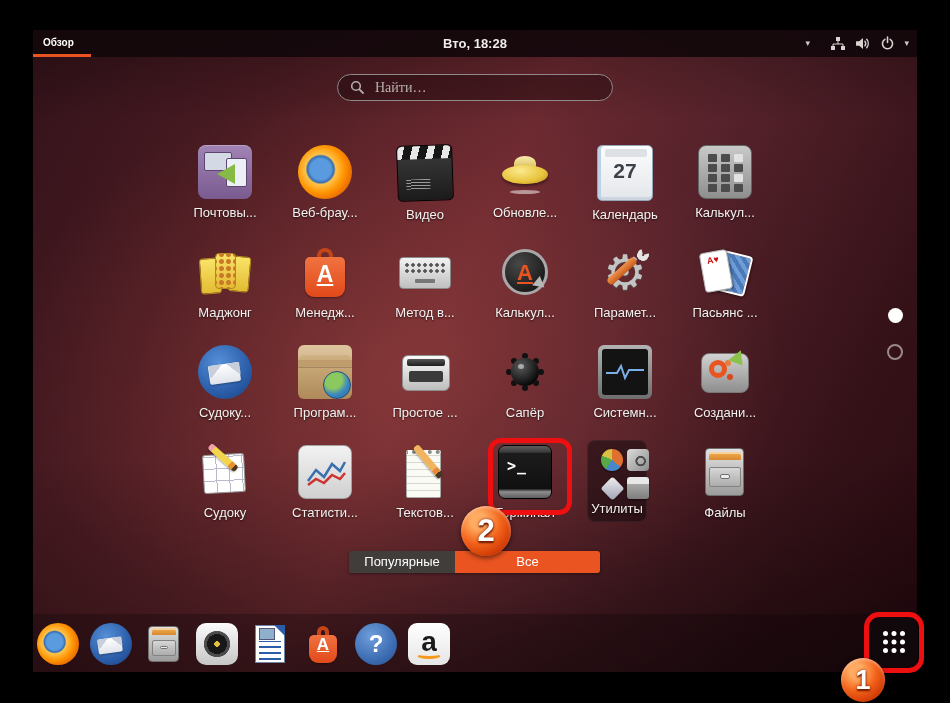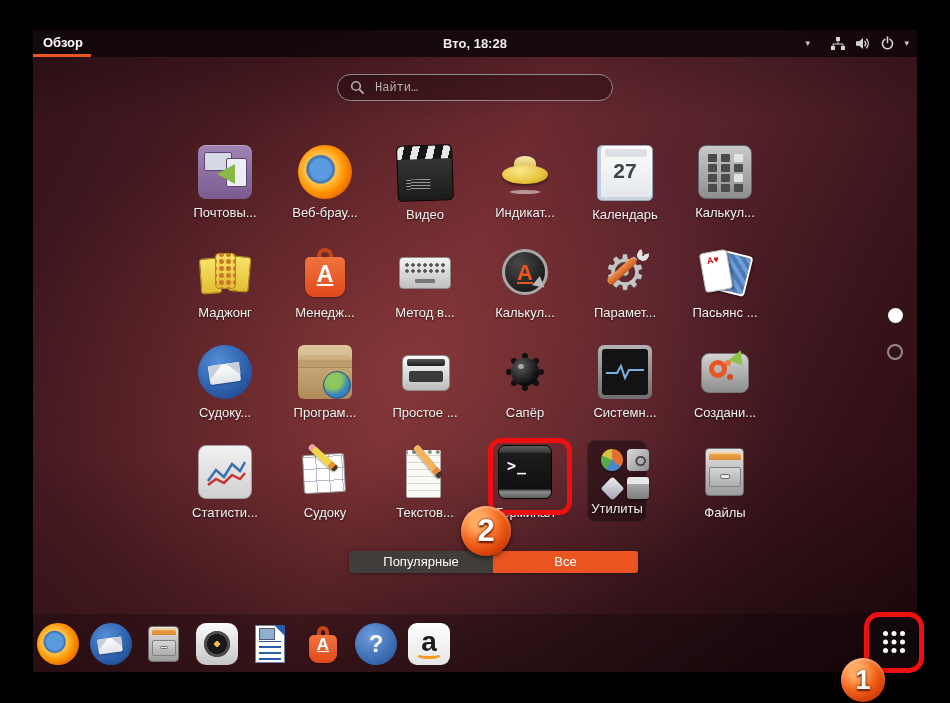--- a/index.html
+++ b/index.html
@@ -6,33 +6,33 @@
   body{width:950px;height:703px;background:#000;position:relative;overflow:hidden;
        font-family:"Liberation Sans",sans-serif;-webkit-font-smoothing:antialiased}
   .screen{position:absolute;left:33px;top:30px;width:884px;height:642px;
     background:
       linear-gradient(180deg, rgba(0,0,0,.28) 0%, rgba(0,0,0,0) 14%, rgba(0,0,0,0) 66%, rgba(0,0,0,.38) 100%),
       radial-gradient(ellipse 540px 390px at 41% 53%, rgba(196,88,76,.30), rgba(0,0,0,0) 72%),
       linear-gradient(115deg, #33121a 0%, #4a1b22 22%, #6b2930 46%, #56222b 62%, #351218 84%, #27090f 100%);}
   
   .topbar{position:absolute;left:0;top:0;right:0;height:27px;background:rgba(18,8,11,.92);z-index:5}
   .activities{position:absolute;left:0;top:0;height:27px;padding:0 10px;color:#fff;font-weight:bold;
-    font-size:13px;line-height:25px}
+    font-size:10px;line-height:25px}
   .activities .underline{position:absolute;left:0;bottom:0;width:58px;height:3px;background:#e95420}
   .clock{position:absolute;left:0;right:0;top:0;text-align:center;color:#efeceb;font-weight:bold;
     font-size:13px;line-height:27px}
   .tray-chevron{position:absolute;right:107px;top:0;height:27px;line-height:26px;color:#cfcac8;font-size:9px;cursor:default}
   .sysicons{position:absolute;right:8px;top:0;height:27px;display:flex;align-items:center;gap:9px}
   .sysicons .chev{color:#cfcac8;font-size:9px;line-height:27px}
   
   .searchbar{position:absolute;left:304px;top:44px;width:276px;height:27px;border:1px solid #8f8a88;
     border-radius:15px;background:rgba(8,1,4,.33);display:flex;align-items:center;box-sizing:border-box}
   .searchbar svg{margin:0 8px 0 12px;flex:none}
-  .searchbar input{background:transparent;border:none;outline:none;color:#e8e4e2;font-size:12px;
-    width:200px;font-family:Liberation Mono, monospace}
+  .searchbar input{background:transparent;border:none;outline:none;color:#e8e4e2;font-size:14px;
+    width:200px;font-family:Liberation Serif, serif}
   .searchbar input::placeholder{color:#b9b2af}
   
   .grid{position:absolute;left:142px;top:110px;width:600px;display:grid;
     grid-template-columns:repeat(6,100px);grid-auto-rows:100px}
   .cell{position:relative;text-align:center;cursor:default}
   .icon{position:relative;width:54px;height:54px;margin:5px auto 7px}
   .icon i{position:absolute;display:block}
   .lbl{font-size:13px;color:#f4f1ef;text-shadow:0 1px 2px rgba(0,0,0,.7);white-space:nowrap;line-height:1.1}
   
   .ic-autokey{background:linear-gradient(#a184b5,#7a5b90);border-radius:8px;box-shadow:inset 0 1px 0 rgba(255,255,255,.25)}
@@ -134,21 +134,21 @@
   .m-printer{border-radius:3px;background:linear-gradient(#e8e8e8 0 30%,#a8a8a8 32%,#7e7e7e);box-shadow:0 1px 2px rgba(0,0,0,.5)}
   .tile .lbl{position:absolute;left:0;right:0;bottom:6px}
   
   .pager{position:absolute;left:853px;top:278px;width:18px;text-align:center}
   .dot{display:block;margin:0 auto 21px;border-radius:50%}
   .dot-on{width:15px;height:15px;background:#fff}
   .dot-off{width:12px;height:12px;border:2px solid rgba(255,255,255,.5)}
   
   .filters{position:absolute;left:316px;top:521px;display:flex;box-shadow:0 1px 3px rgba(0,0,0,.4)}
   .fbtn{height:22px;line-height:22px;text-align:center;color:#fff;font-size:13px;cursor:default}
-  .f-popular{width:144px;background:#413d3b;border-radius:3px 0 0 3px}
+  .f-popular{width:106px;background:#413d3b;border-radius:3px 0 0 3px}
   .f-all{width:145px;background:#e95420;border-radius:0 3px 3px 0}
   
   .dockband{position:absolute;left:0;right:0;top:584px;height:58px;background:rgba(10,3,7,.28)}
   .dock{position:absolute;left:4px;top:593px;display:flex;gap:11px}
   .dock .icon{width:42px;height:42px;margin:0}
   .dock .ic-bag .g{font-size:17px;top:28%}
   .ic-rhythm{background:linear-gradient(#fcfcfc,#c6c6c6);border-radius:10px}
   .ic-rhythm .a{left:19%;top:19%;width:62%;height:62%;border-radius:50%;
     background:radial-gradient(circle,#e8c040 0 15%,#181818 16% 54%,#4c4c4c 55% 68%,#222 69% 100%)}
   .ic-writer{background:transparent}
@@ -238,21 +238,21 @@
           <i class="b"></i>
         </div>
       <div class="lbl">Видео</div>
     </div>
     <div class="cell">
       <div class="icon ic-ufo">
           <i class="b"></i>
           <i class="a"></i>
           <i class="c"></i>
         </div>
-      <div class="lbl">Индикат...</div>
+      <div class="lbl">Обновле...</div>
     </div>
     <div class="cell">
       <div class="icon ic-calendar">
           <i class="a"></i>
           <i class="g">27</i>
         </div>
       <div class="lbl">Календарь</div>
     </div>
     <div class="cell">
       <div class="icon ic-calc">
@@ -350,35 +350,35 @@
     </div>
     <div class="cell">
       <div class="icon ic-startupdisk">
           <i class="a"></i>
           <i class="b"></i>
           <i class="c"></i>
         </div>
       <div class="lbl">Создани...</div>
     </div>
 
+    <div class="cell">
+      <div class="icon ic-sudoku">
+          <i class="a"></i>
+          <i class="b"></i>
+        </div>
+      <div class="lbl">Судоку</div>
+    </div>
     <div class="cell">
       <div class="icon ic-stats">
           <svg width="46" height="36" viewBox="0 0 46 36">
             <polyline points="5,27 13,16 21,23 29,10 37,17 42,8" fill="none" stroke="#3a6fb0" stroke-width="2.5"></polyline>
             <polyline points="5,31 13,25 21,29 29,21 37,25 42,19" fill="none" stroke="#cc3333" stroke-width="2.5"></polyline>
           </svg>
         </div>
       <div class="lbl">Статисти...</div>
-    </div>
-    <div class="cell">
-      <div class="icon ic-sudoku">
-          <i class="a"></i>
-          <i class="b"></i>
-        </div>
-      <div class="lbl">Судоку</div>
     </div>
     <div class="cell">
       <div class="icon ic-textpad">
           <i class="a"></i>
           <i class="b"></i>
         </div>
       <div class="lbl">Текстов...</div>
     </div>
     <div class="cell">
       <div class="icon ic-terminal">

